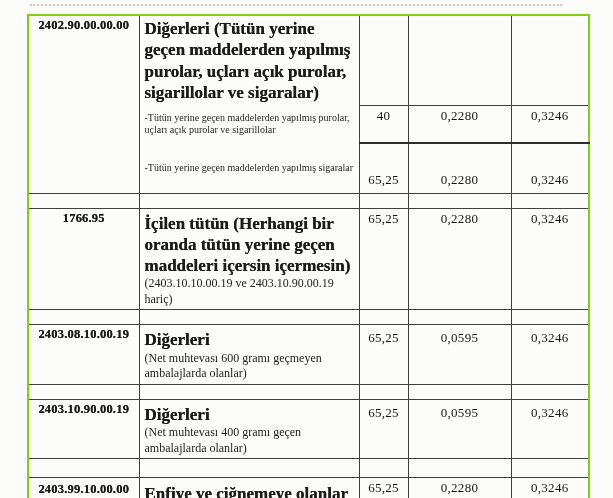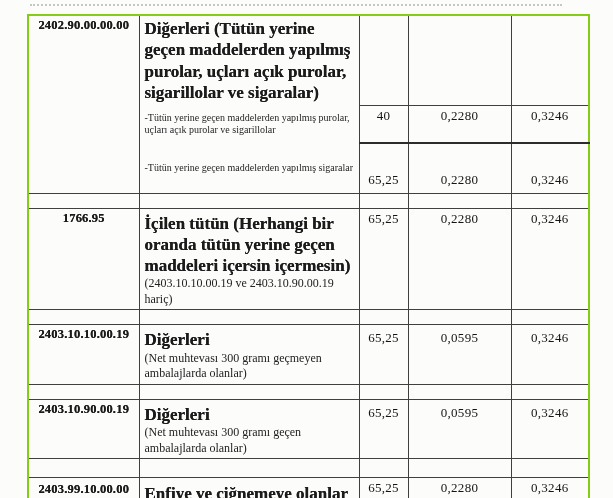--- a/index.html
+++ b/index.html
@@ -131,43 +131,43 @@
 
     <tr class="spacer">
       <td></td>
         <td></td>
         <td></td>
         <td></td>
         <td></td>
     </tr>
 
     <tr class="r3">
-      <td class="code">2403.10.10.00.19</td>
+      <td class="code">2403.08.10.00.19</td>
       <td class="desc">
         <span class="bold">Diğerleri</span>
-        <span class="note">(Net muhtevası 300 gramı geçmeyen ambalajlarda olanlar)</span>
+        <span class="note">(Net muhtevası 600 gramı geçmeyen ambalajlarda olanlar)</span>
       </td>
       <td class="val">65,25</td>
       <td class="val">0,0595</td>
       <td class="val">0,3246</td>
     </tr>
 
     <tr class="spacer">
       <td></td>
         <td></td>
         <td></td>
         <td></td>
         <td></td>
     </tr>
 
     <tr class="r4">
       <td class="code">2403.10.90.00.19</td>
       <td class="desc">
         <span class="bold">Diğerleri</span>
-        <span class="note">(Net muhtevası 300 gramı geçen ambalajlarda olanlar)</span>
+        <span class="note">(Net muhtevası 400 gramı geçen ambalajlarda olanlar)</span>
       </td>
       <td class="val">65,25</td>
       <td class="val">0,0595</td>
       <td class="val">0,3246</td>
     </tr>
 
     <tr class="spacer sp4">
       <td></td>
         <td></td>
         <td></td>

